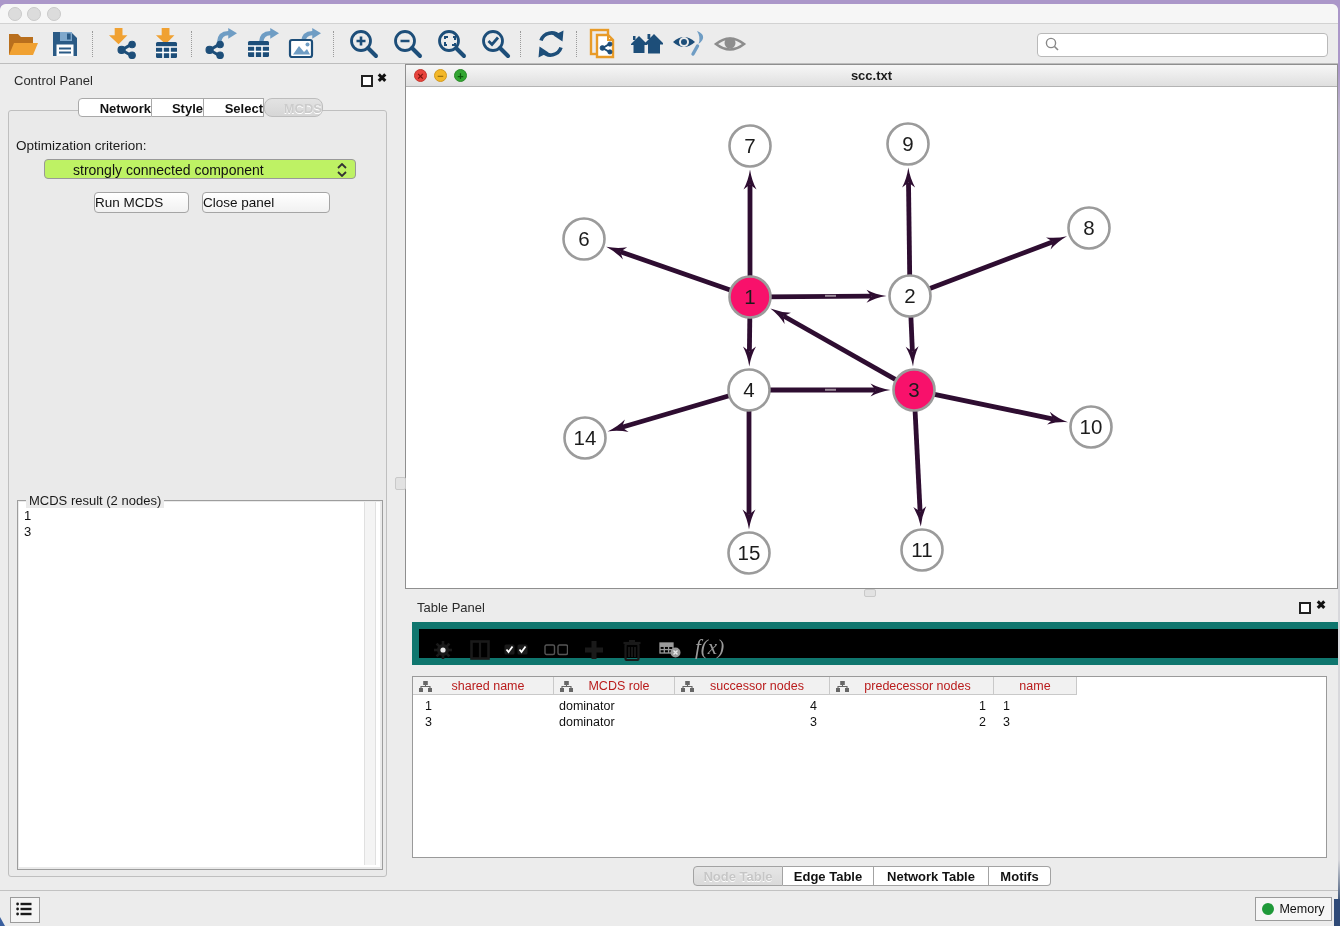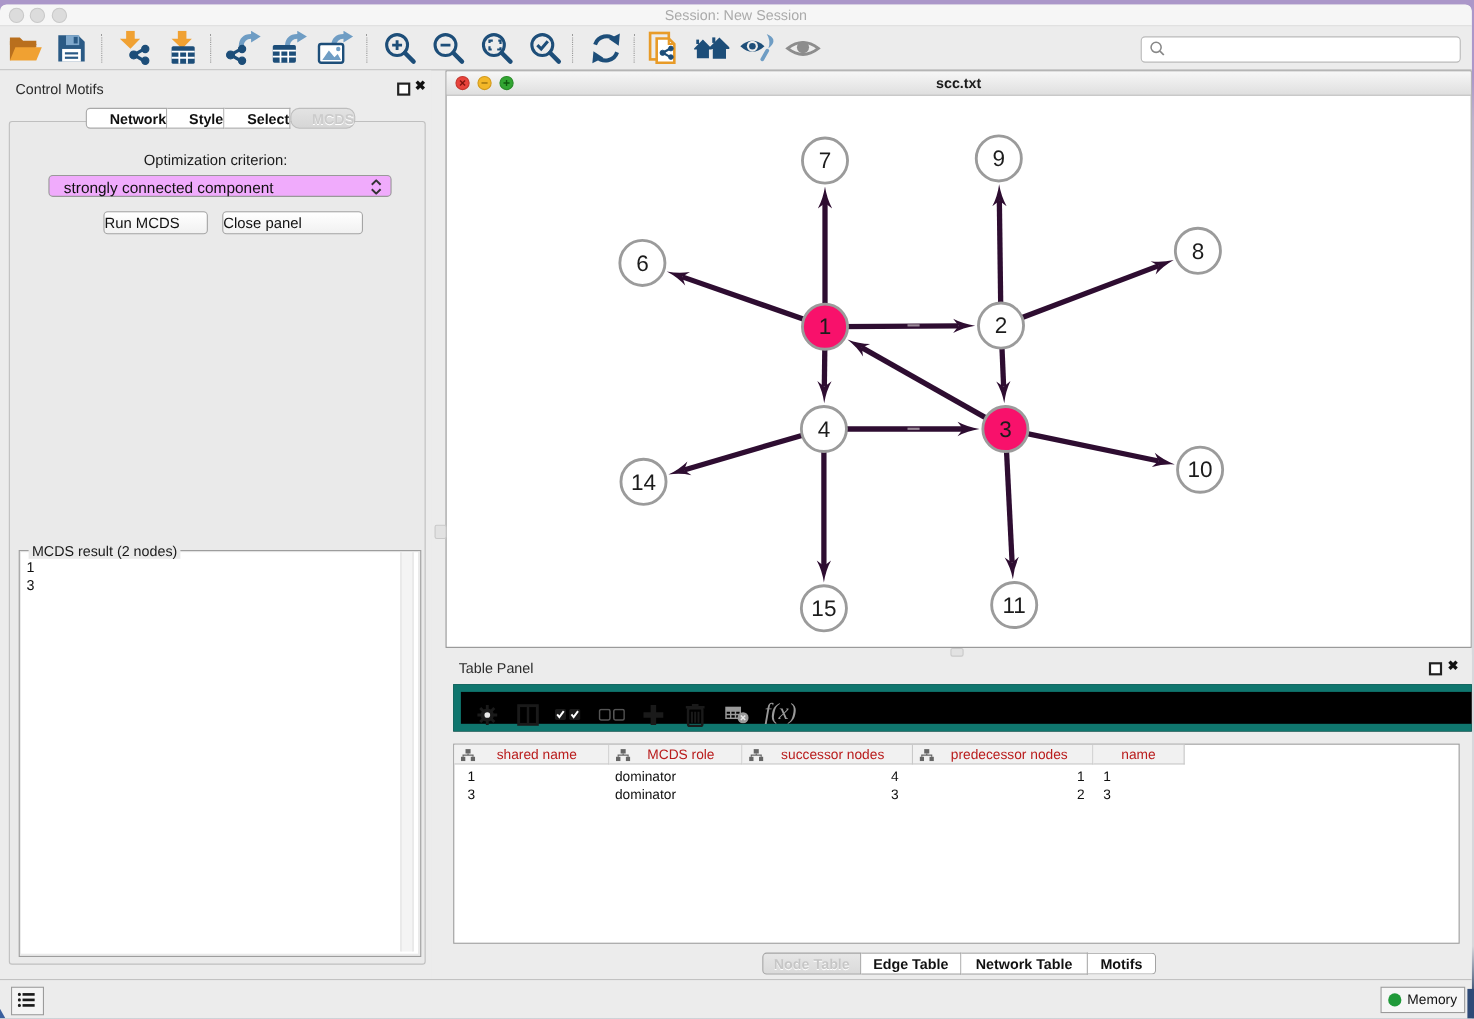--- a/index.html
+++ b/index.html
@@ -29,24 +29,24 @@
   #cphead{position:absolute;left:14px;top:9px;font-size:13px;color:#2b2b2b}
   .floatsq{position:absolute;width:8px;height:8px;border:2px solid #222;background:#fff}
   .closex{position:absolute;font-size:12px;color:#111;font-weight:bold}
   
   .tab{position:absolute;top:34px;height:19px;z-index:2;border:1px solid #a9a9a9;background:#fff;
        font-size:13px;font-weight:bold;color:#111;text-align:right;line-height:19px;box-sizing:border-box}
   #tabMCDS{background:linear-gradient(#e3e3e3,#d6d6d6);color:#cbcbcb;text-shadow:0 1px 0 #fff;
            border-radius:8px;border:1px solid #bdbdbd}
   #cpbox{position:absolute;left:8px;top:46px;width:377px;height:765px;
          background:#eaeaea;border:1px solid #bfbfbf;border-radius:3px}
-  #optlabel{position:absolute;left:0;top:74px;width:100%;text-align:center;font-size:13.5px;color:#1a1a1a}
-  #dropdown{position:absolute;left:44px;top:95px;width:312px;height:20px;background:#f0abfc;
+  #optlabel{position:absolute;left:16px;top:74px;width:100%;text-align:left;font-size:13.5px;color:#1a1a1a}
+  #dropdown{position:absolute;left:44px;top:95px;width:312px;height:20px;background:#bef264;
             border:1px solid #999;border-radius:4px;font-size:14px;color:#111;
-            line-height:21px;padding-left:13px;box-sizing:border-box}
+            line-height:21px;padding-left:28px;box-sizing:border-box}
   .btn{position:absolute;top:128px;height:21px;background:linear-gradient(#ffffff,#f1f1f1);
        border:1px solid #a5a5a5;border-radius:4px;font-size:13.5px;color:#111;
        text-align:left;line-height:20px;box-sizing:border-box}
   #fieldset{position:absolute;left:17px;top:436px;width:364px;height:368px;
             border:1px solid #9d9d9d}
   #legend{position:absolute;left:8px;top:-8px;background:#eaeaea;padding:0 3px;
           font-size:13px;color:#1a1a1a}
   #mcdstext{position:absolute;left:1px;top:1px;width:361px;height:365px;background:#fff;
             font-size:13px;color:#111;line-height:15.5px;padding:6px 0 0 5px;box-sizing:border-box}
   #mcdsscroll{position:absolute;right:6px;top:1px;width:10px;height:363px;background:#f4f4f4;
@@ -80,21 +80,20 @@
   #membtn{position:absolute;left:1255px;top:6px;width:77px;height:24px;background:#f6f6f6;
           border:1px solid #9b9b9b;font-size:12.5px;color:#111;text-align:center;line-height:23px;box-sizing:border-box}
 </style></head>
 <body>
 <div class="abs" id="desk"></div>
 <div class="abs" id="win">
   <div class="abs" id="titlebar">
     <div class="tl" style="left:8px"></div>
     <div class="tl" style="left:27px"></div>
     <div class="tl" style="left:47px"></div>
-    <div id="wtitle">Session: New Session</div>
   </div>
   <div class="abs" id="toolbar">
       <div class="ticon" style="left:6px;width:34px">
         <svg width="32" height="26" viewBox="0 0 32 26">
 <path d="M2 3 h9 l3 3 h12 v4 h-24 z" fill="#b96f1d"></path>
 <path d="M2 24 L2 6 h9 l3 3 h12 v3 z" fill="#b96f1d"></path>
 <path d="M7 12 h24 l-5 12 h-24 z" fill="#f0a132"></path>
         </svg>
       </div>
 <div class="ticon" style="left:51px;width:28px">
@@ -263,21 +262,21 @@
         </svg>
       </div>
 <div id="searchbox">
         <svg width="15" height="15" viewBox="0 0 15 15" style="position:absolute;left:7px;top:3px">
 <circle cx="6" cy="6" r="4.6" fill="none" stroke="#888" stroke-width="1.4"></circle>
 <line x1="9.5" y1="9.5" x2="13" y2="13" stroke="#888" stroke-width="1.6"></line>
         </svg>
       </div>
     </div>
   <div class="abs" id="cpanel">
-    <div id="cphead">Control Motifs</div>
+    <div id="cphead">Control Panel</div>
     <div class="floatsq" style="left:361px;top:11px"></div>
     <div class="closex" style="left:377px;top:7px">✖</div>
     <div class="tab" style="left:78px;width:74px;border-radius:4px 0 0 4px">Network</div>
     <div class="tab" style="left:152px;width:52px;border-left:none">Style</div>
     <div class="tab" style="left:204px;width:60px;border-left:none">Select</div>
     <div class="tab" id="tabMCDS" style="left:264px;width:59px">MCDS</div>
     <div id="cpbox"></div>
     <div id="optlabel">Optimization criterion:</div>
     <div id="dropdown">strongly connected component<svg width="12" height="14" viewBox="0 0 12 14" style="position:absolute;right:7px;top:3px">
 <path d="M2 5 L6 1 L10 5" fill="none" stroke="#333" stroke-width="1.8"></path>

